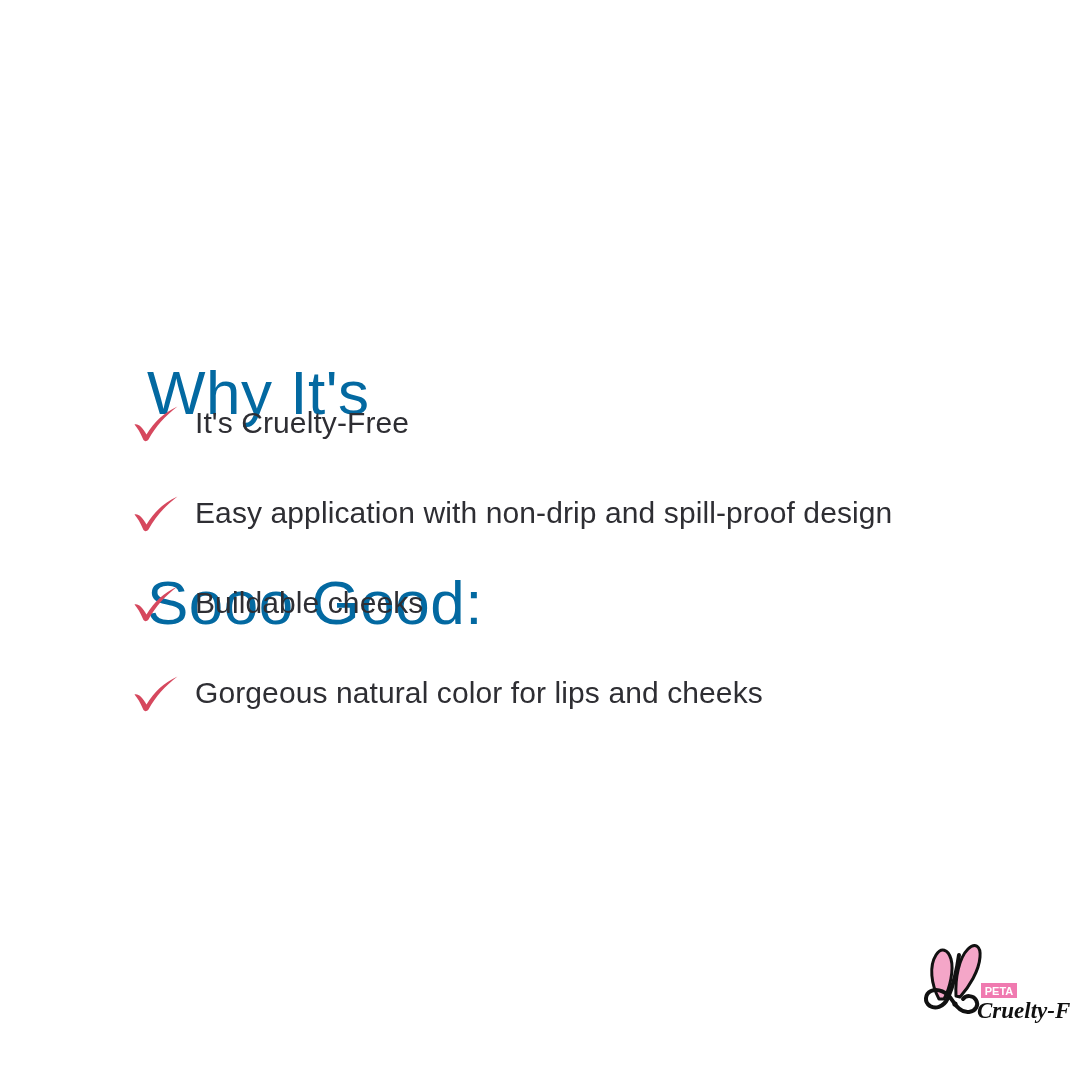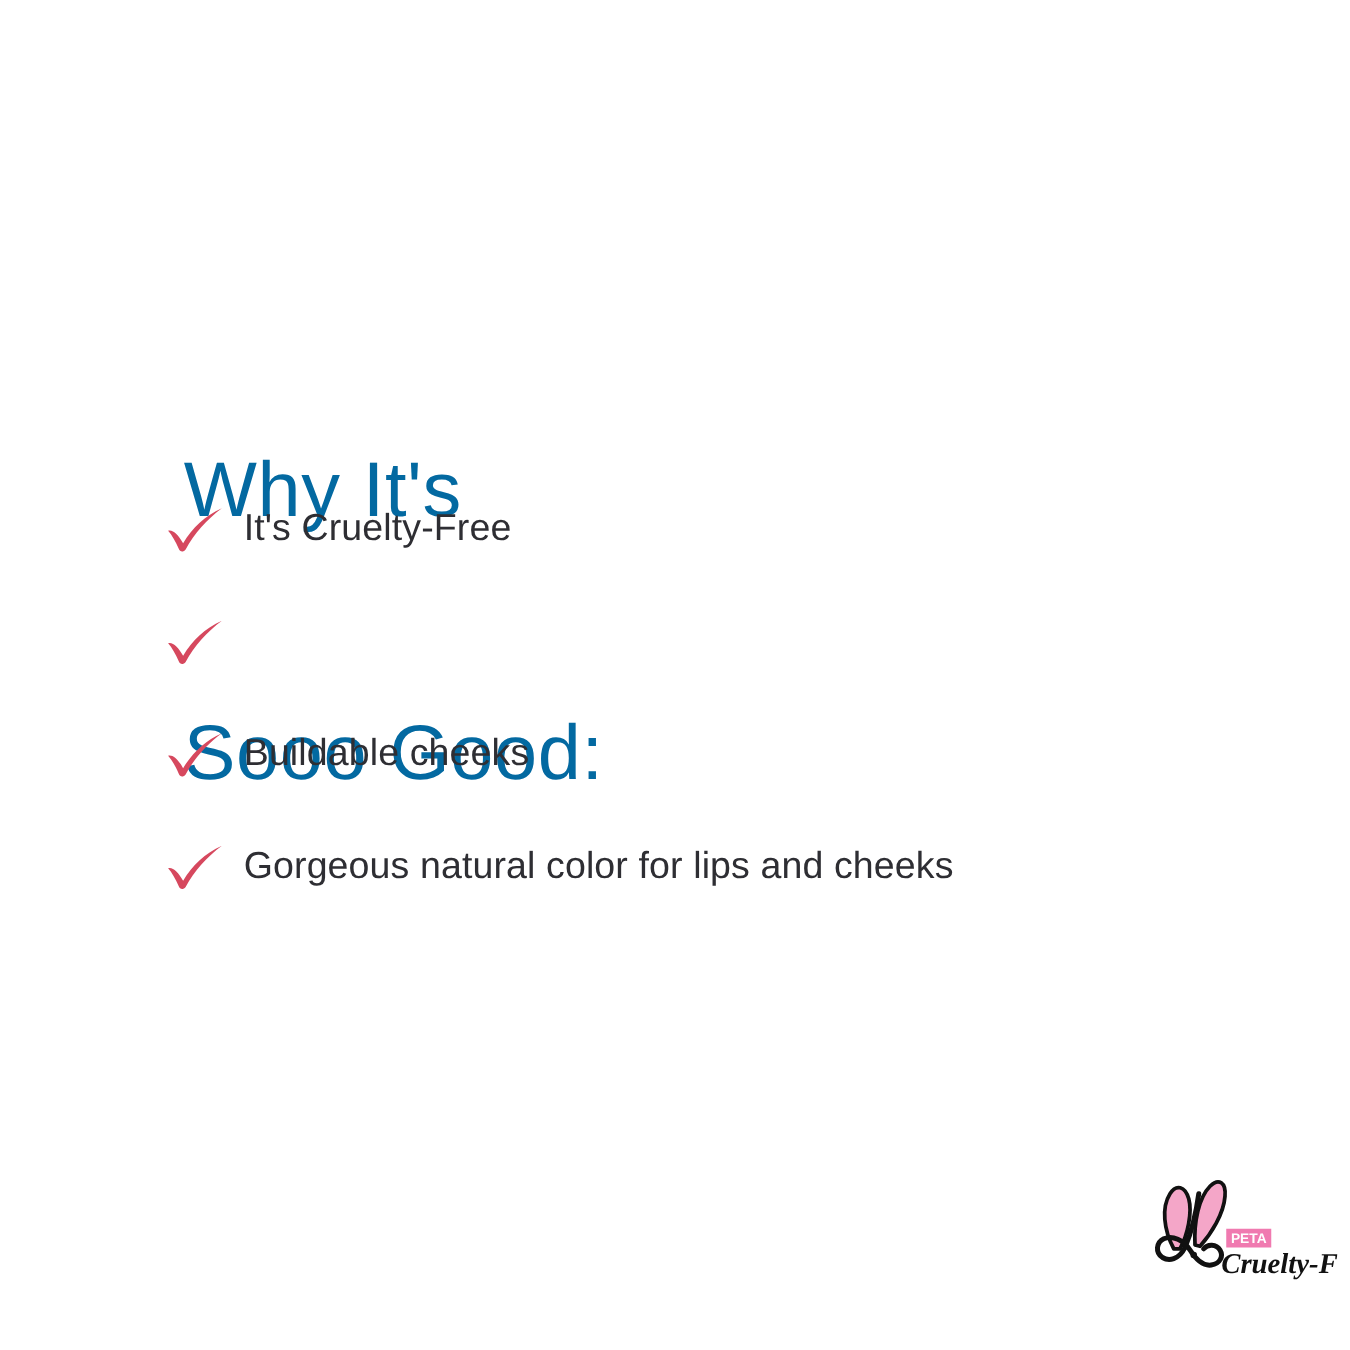--- a/index.html
+++ b/index.html
@@ -117,20 +117,21 @@
       </span>
       <span class="benefit-text">It's Cruelty-Free</span>
     </div>
 
     <div class="benefit-row">
       <span class="check-slot">
         <svg viewBox="0 0 48 40" xmlns="http://www.w3.org/2000/svg" aria-hidden="true">
           <path d="M2.5 21.5 C6.5 20.5 10.5 24.5 14.5 31.5 C22 19 32 9.5 45.5 3.5 C33.5 12.5 23.5 23.5 16.5 36.5 C14.5 39 12 38.5 11 36 C8.5 30 5.5 25 2.5 21.5 Z" fill="#d6485e"></path>
         </svg>
       </span>
+      <span class="benefit-text">Easy application with non-drip and spill-proof design</span>
     </div>
 
     <div class="benefit-row">
       <span class="check-slot">
         <svg viewBox="0 0 48 40" xmlns="http://www.w3.org/2000/svg" aria-hidden="true">
           <path d="M2.5 21.5 C6.5 20.5 10.5 24.5 14.5 31.5 C22 19 32 9.5 45.5 3.5 C33.5 12.5 23.5 23.5 16.5 36.5 C14.5 39 12 38.5 11 36 C8.5 30 5.5 25 2.5 21.5 Z" fill="#d6485e"></path>
         </svg>
       </span>
       <span class="benefit-text">Buildable cheeks</span>
     </div>

